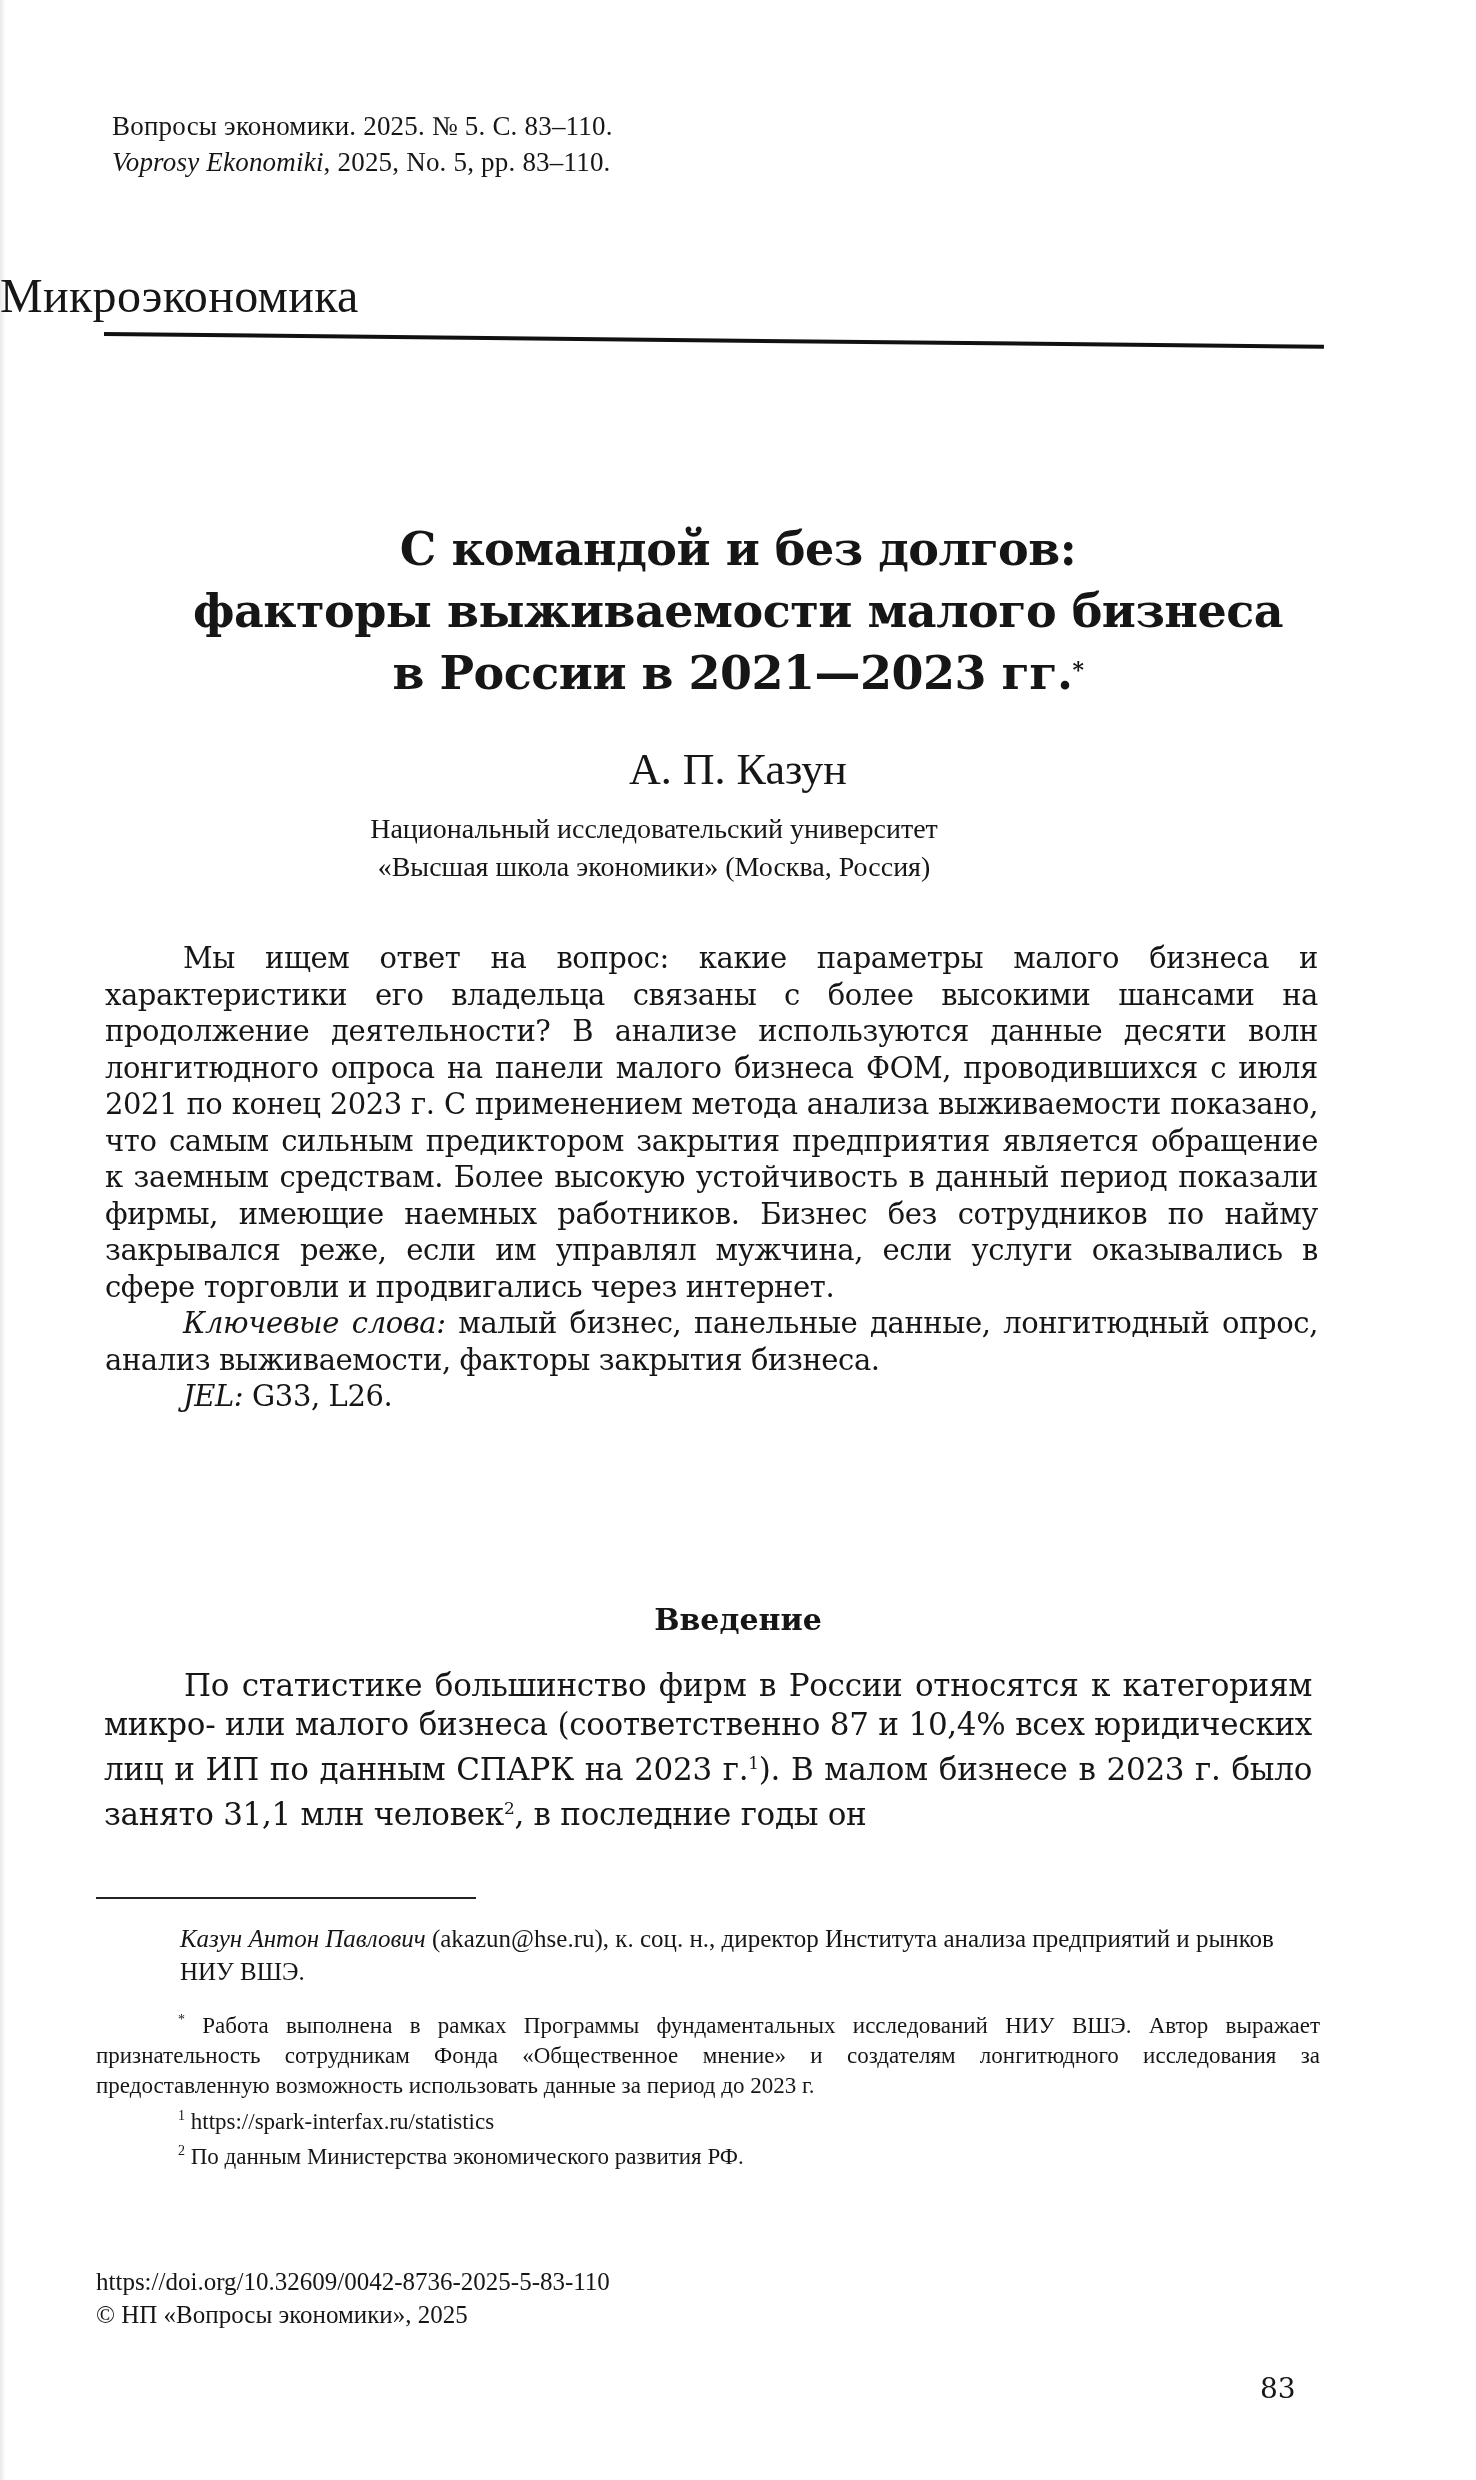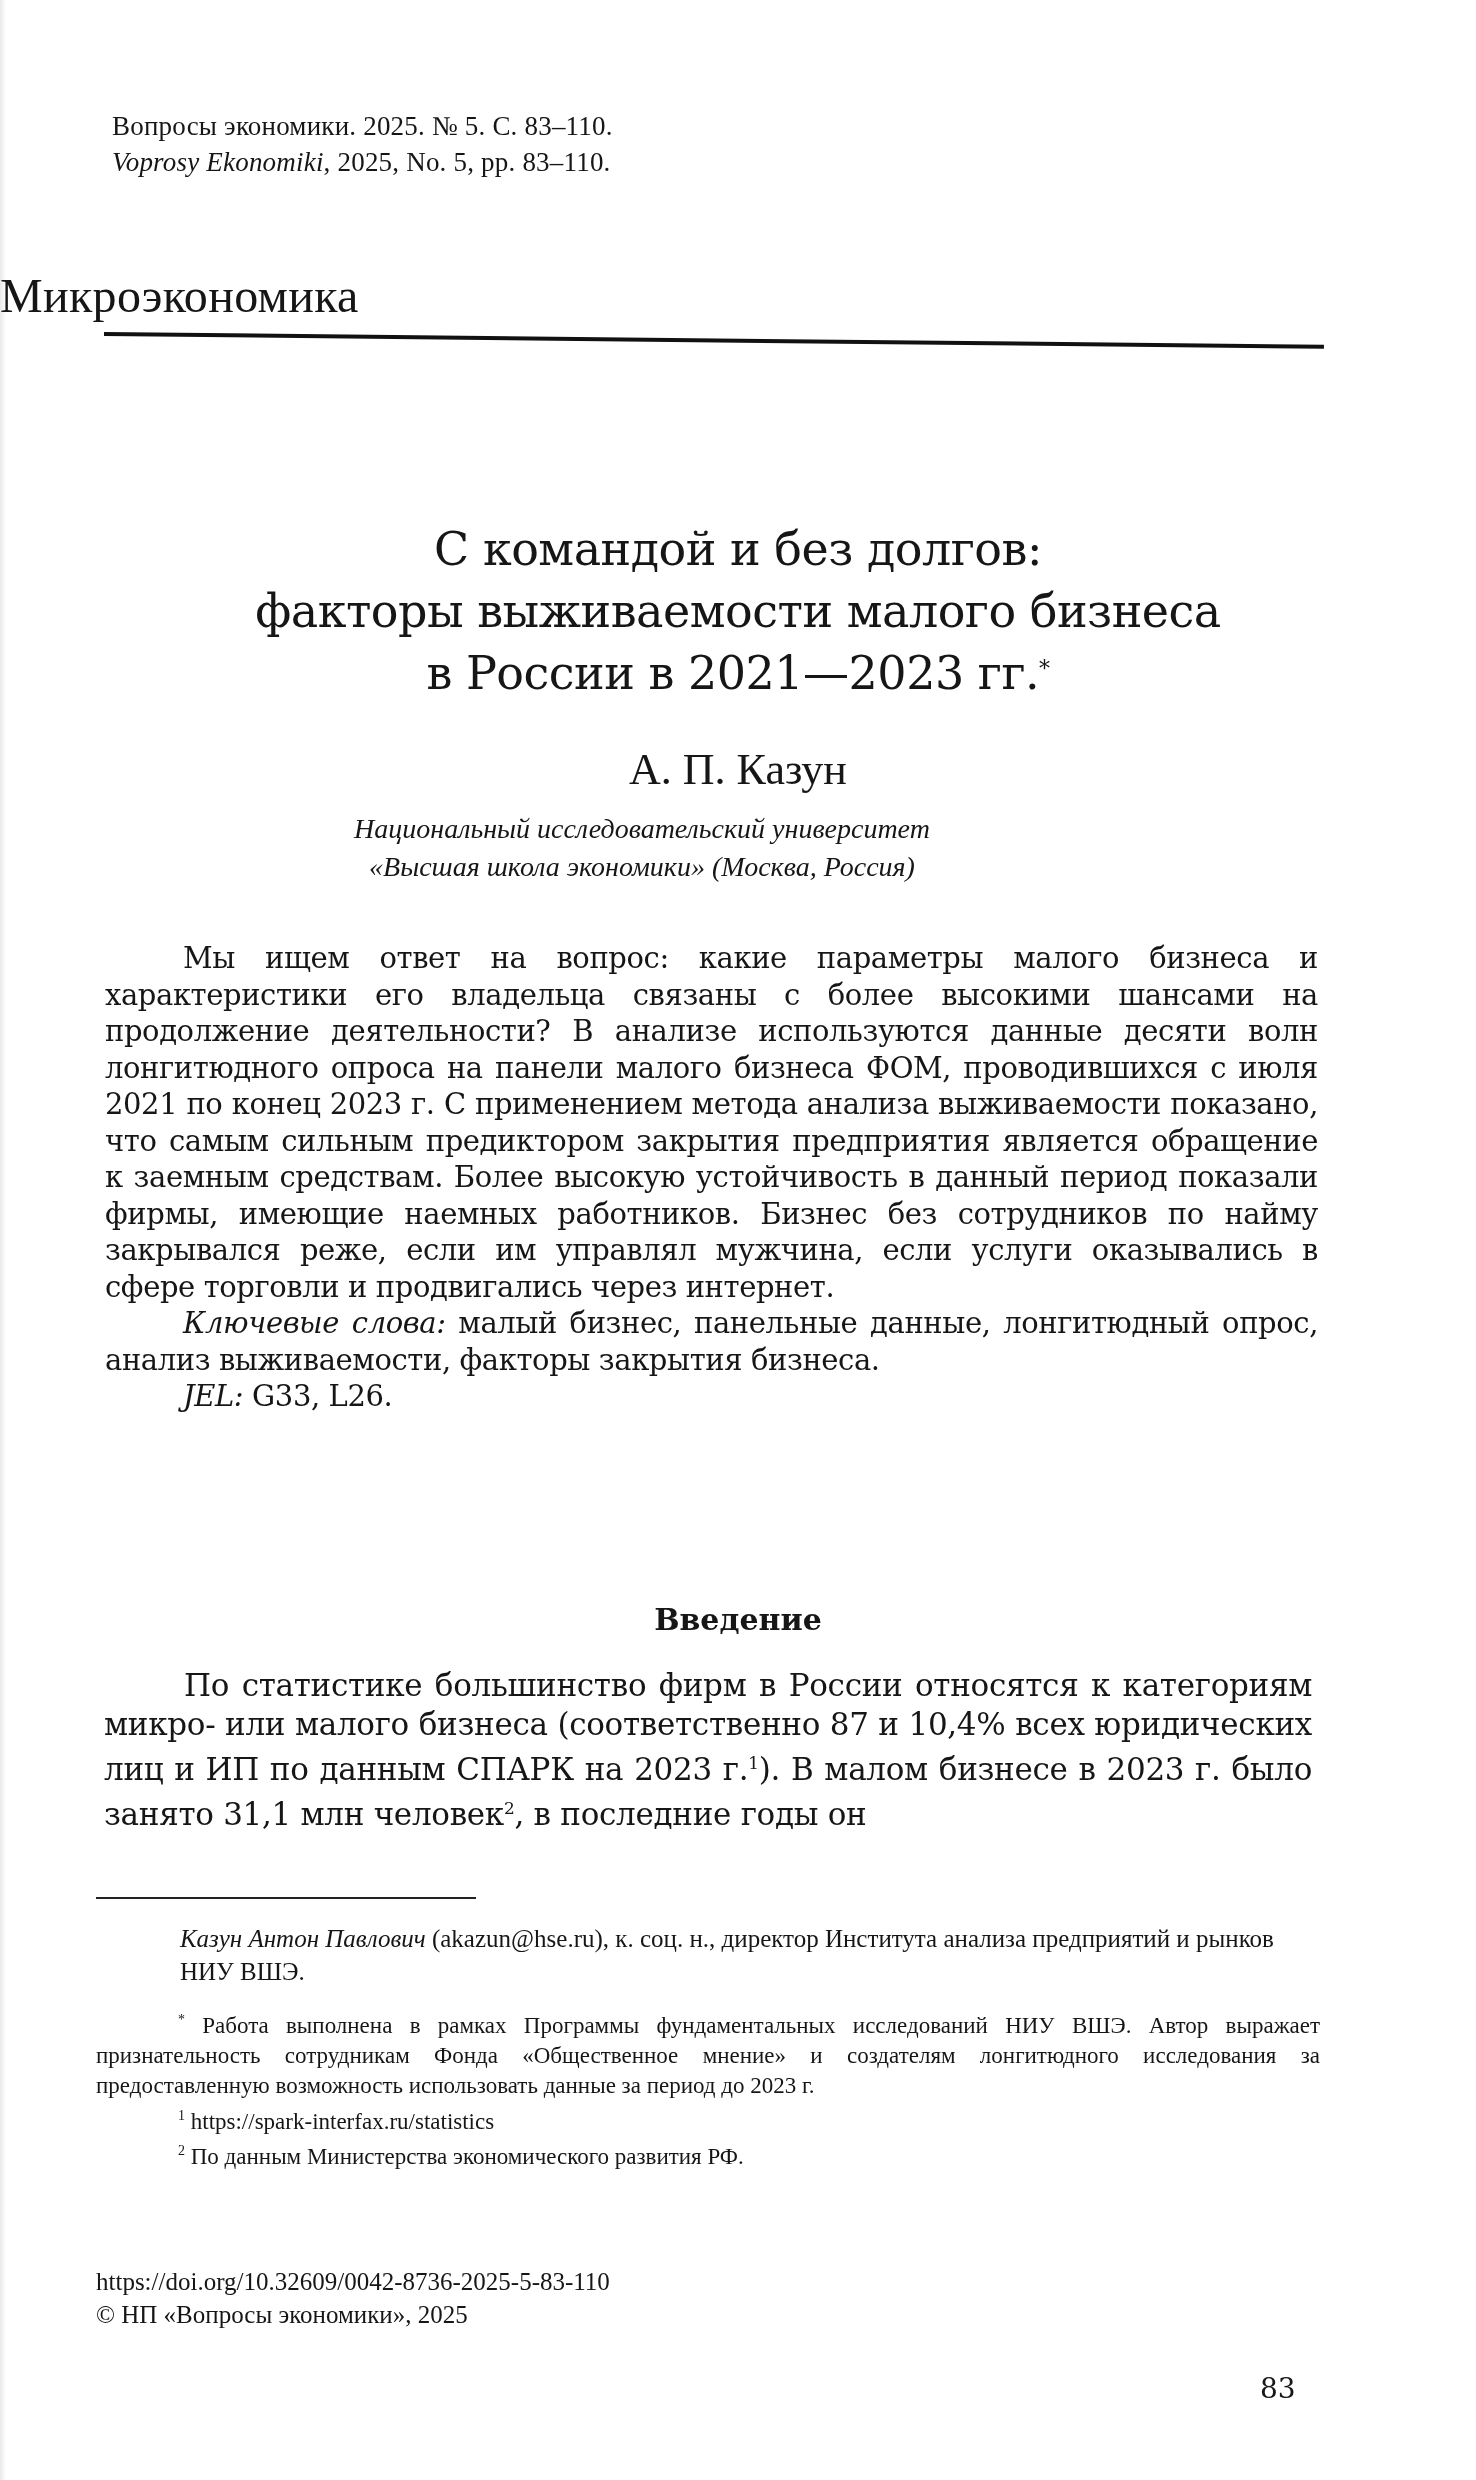--- a/index.html
+++ b/index.html
@@ -14,26 +14,26 @@
     
     .journal-ref { left: 112px; top: 108px; font-size: 27px; line-height: 36px; letter-spacing: 0.2px; }
     .journal-ref .line { white-space: nowrap; }
     .journal-ref i { font-style: italic; }
 
     
     .rubric { left: 0; width: 1476px; top: 268px; text-align: left; font-size: 48px; line-height: 56px; font-family: "Liberation Serif", serif; letter-spacing: 0.3px; }
     .rubric-rule { left: 104px; top: 332px; width: 1220px; height: 4px; background: #111; transform: rotate(0.6deg); transform-origin: left center; }
 
     
-    .title { left: 0; width: 1476px; top: 518px; text-align: center; font-family: "DejaVu Serif", serif; font-weight: normal; font-size: 46px; line-height: 62px; letter-spacing: -0.5px; }
+    .title { left: 0; width: 1476px; top: 518px; text-align: center; font-family: "DejaVu Serif", serif; font-weight: bold; font-size: 46px; line-height: 62px; letter-spacing: -0.5px; }
     .title .line { white-space: nowrap; }
     .title sup { font-size: 22px; vertical-align: top; position: relative; top: -4px; }
 
     .author { left: 0; width: 1476px; top: 748px; text-align: center; font-size: 44px; line-height: 44px; font-family: "Liberation Serif", serif; }
-    .affil { left: 0; width: 1284px; top: 810px; text-align: center; font-size: 28px; line-height: 38px; font-style: italic; font-family: "Liberation Serif", serif; }
+    .affil { left: 0; width: 1284px; top: 810px; text-align: center; font-size: 28px; line-height: 38px; font-family: "Liberation Serif", serif; padding-left: 12px; }
 
     
     .abstract { left: 105px; width: 1213px; top: 940px; font-size: 29px; line-height: 36.5px; font-family: "DejaVu Serif", serif; letter-spacing: -0.4px; }
     .abstract p { margin: 0; text-align: justify; text-indent: 78px; }
     .abstract .kw, .abstract .jel { text-indent: 78px; }
     .abstract i { font-style: italic; }
 
     .section-heading { left: 0; width: 1476px; top: 1580px; text-align: center; font-weight: bold; font-size: 30px; line-height: 40px; font-family: "DejaVu Serif", serif; margin-top: 20px; }
 
     .intro { left: 96px; width: 1224px; top: 1658px; font-size: 31px; line-height: 39px; font-family: "DejaVu Serif", serif; letter-spacing: -0.3px; }

